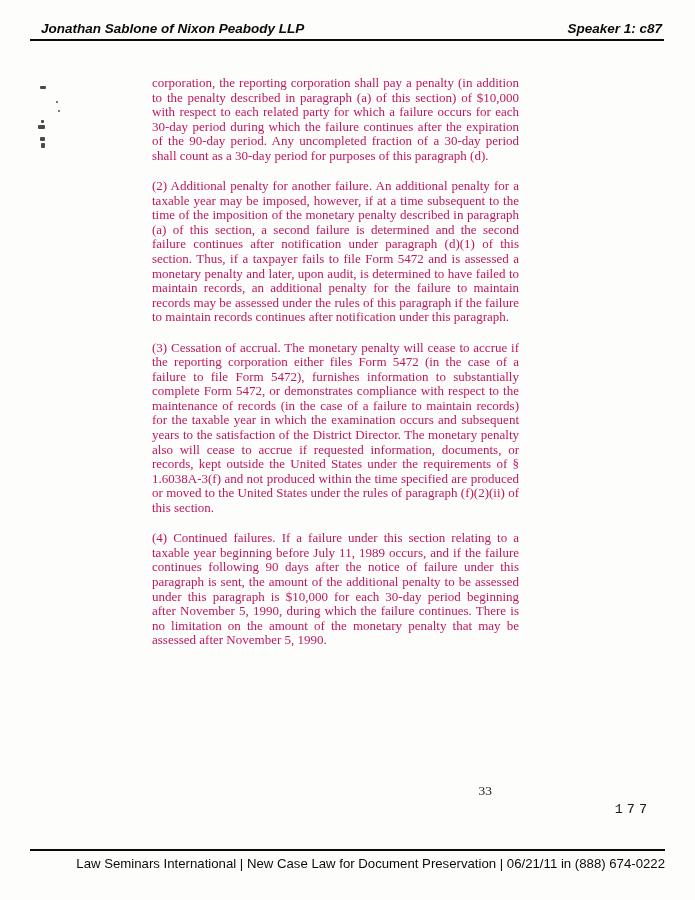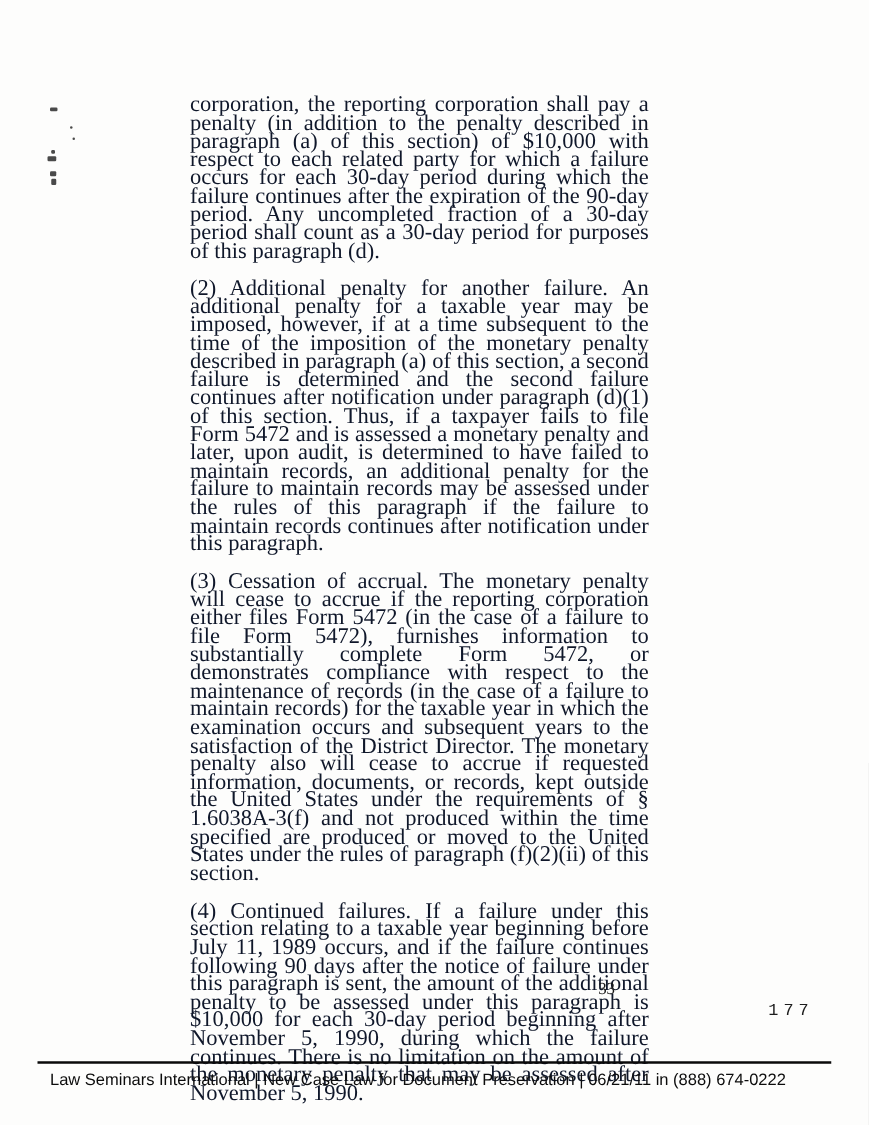--- a/index.html
+++ b/index.html
@@ -33,24 +33,24 @@
     font-style: italic;
     color: #0a0a0a;
     white-space: nowrap;
   }
   
   .body-text {
     position: absolute;
     left: 152px;
     top: 76px;
     width: 367px;
-    font-size: 18px;
+    font-size: 13px;
     line-height: 14.6px;
     text-align: justify;
-    color: #0f172a;
+    color: #be185d;
   }
   .body-text p {
     margin: 0 0 15.5px 0;
   }
   
   .page-number {
     position: absolute;
     left: 152px;
     width: 340px;
     top: 783px;
@@ -72,40 +72,45 @@
     position: absolute;
     left: 30px;
     right: 30px;
     top: 849px;
     border-top: 2.5px solid #0a0a0a;
     padding: 5px 0 0 10px;
     font-family: "Liberation Sans", sans-serif;
     font-size: 13.2px;
     color: #0c0c0c;
     white-space: nowrap;
+    text-align: right;
   }
   
   .artifacts span {
     position: absolute;
     background: #4a4a4a;
     border-radius: 1px;
   }
   .spk1 { left: 40px; top: 86px;  width: 6px; height: 3px; background: #8a8a8a; }
   .spk2 { left: 56px; top: 101px; width: 2px; height: 2px; background: #9a9a9a; }
   .spk3 { left: 58px; top: 110px; width: 2px; height: 2px; background: #8a8a8a; }
   .spk4 { left: 41px; top: 120px; width: 3px; height: 3px; background: #2a2a2a; }
   .spk5 { left: 38px; top: 125px; width: 7px; height: 4px; background: #6a6a6a; }
   .spk6 { left: 40px; top: 137px; width: 5px; height: 4px; background: #7a7a7a; }
   .spk7 { left: 41px; top: 143px; width: 4px; height: 5px; background: #2f2f2f; }
 </style>
 </head>
 <body>
 
 <div class="page">
 
+  <header class="header">
+    <span>Jonathan Sablone of Nixon Peabody LLP</span>
+    <span>Speaker 1: c87</span>
+  </header>
 
   <main class="body-text">
       <p>corporation, the reporting corporation shall pay a penalty (in addition to the penalty described in paragraph (a) of this section) of $10,000 with respect to each related party for which a failure occurs for each 30-day period during which the failure continues after the expiration of the 90-day period. Any uncompleted fraction of a 30-day period shall count as a 30-day period for purposes of this paragraph (d).</p>
       <p>(2) Additional penalty for another failure.  An additional penalty for a taxable year may be imposed, however, if at a time subsequent to the time of the imposition of the monetary penalty described in paragraph (a) of this section, a second failure is determined and the second failure continues after notification under paragraph (d)(1) of this section.  Thus, if a taxpayer fails to file Form 5472 and is assessed a monetary penalty and later, upon audit, is determined to have failed to maintain records, an additional penalty for the failure to maintain records may be assessed under the rules of this paragraph if the failure to maintain records continues after notification under this paragraph.</p>
       <p>(3) Cessation of accrual.  The monetary penalty will cease to accrue if the reporting corporation either files Form 5472 (in the case of a failure to file Form 5472), furnishes information to substantially complete Form 5472, or demonstrates compliance with respect to the maintenance of records (in the case of a failure to maintain records) for the taxable year in which the examination occurs and subsequent years to the satisfaction of the District Director.  The monetary penalty also will cease to accrue if requested information, documents, or records, kept outside the United States under the requirements of § 1.6038A-3(f) and not produced within the time specified are produced or moved to the United States under the rules of paragraph (f)(2)(ii) of this section.</p>
       <p>(4) Continued failures.  If a failure under this section relating to a taxable year beginning before July 11, 1989 occurs, and if the failure continues following 90 days after the notice of failure under this paragraph is sent, the amount of the additional penalty to be assessed under this paragraph is $10,000 for each 30-day period beginning after November 5, 1990, during which the failure continues.  There is no limitation on the amount of the monetary penalty that may be assessed after November 5, 1990.</p>
     </main>
 
   <div class="page-number">33</div>
 

